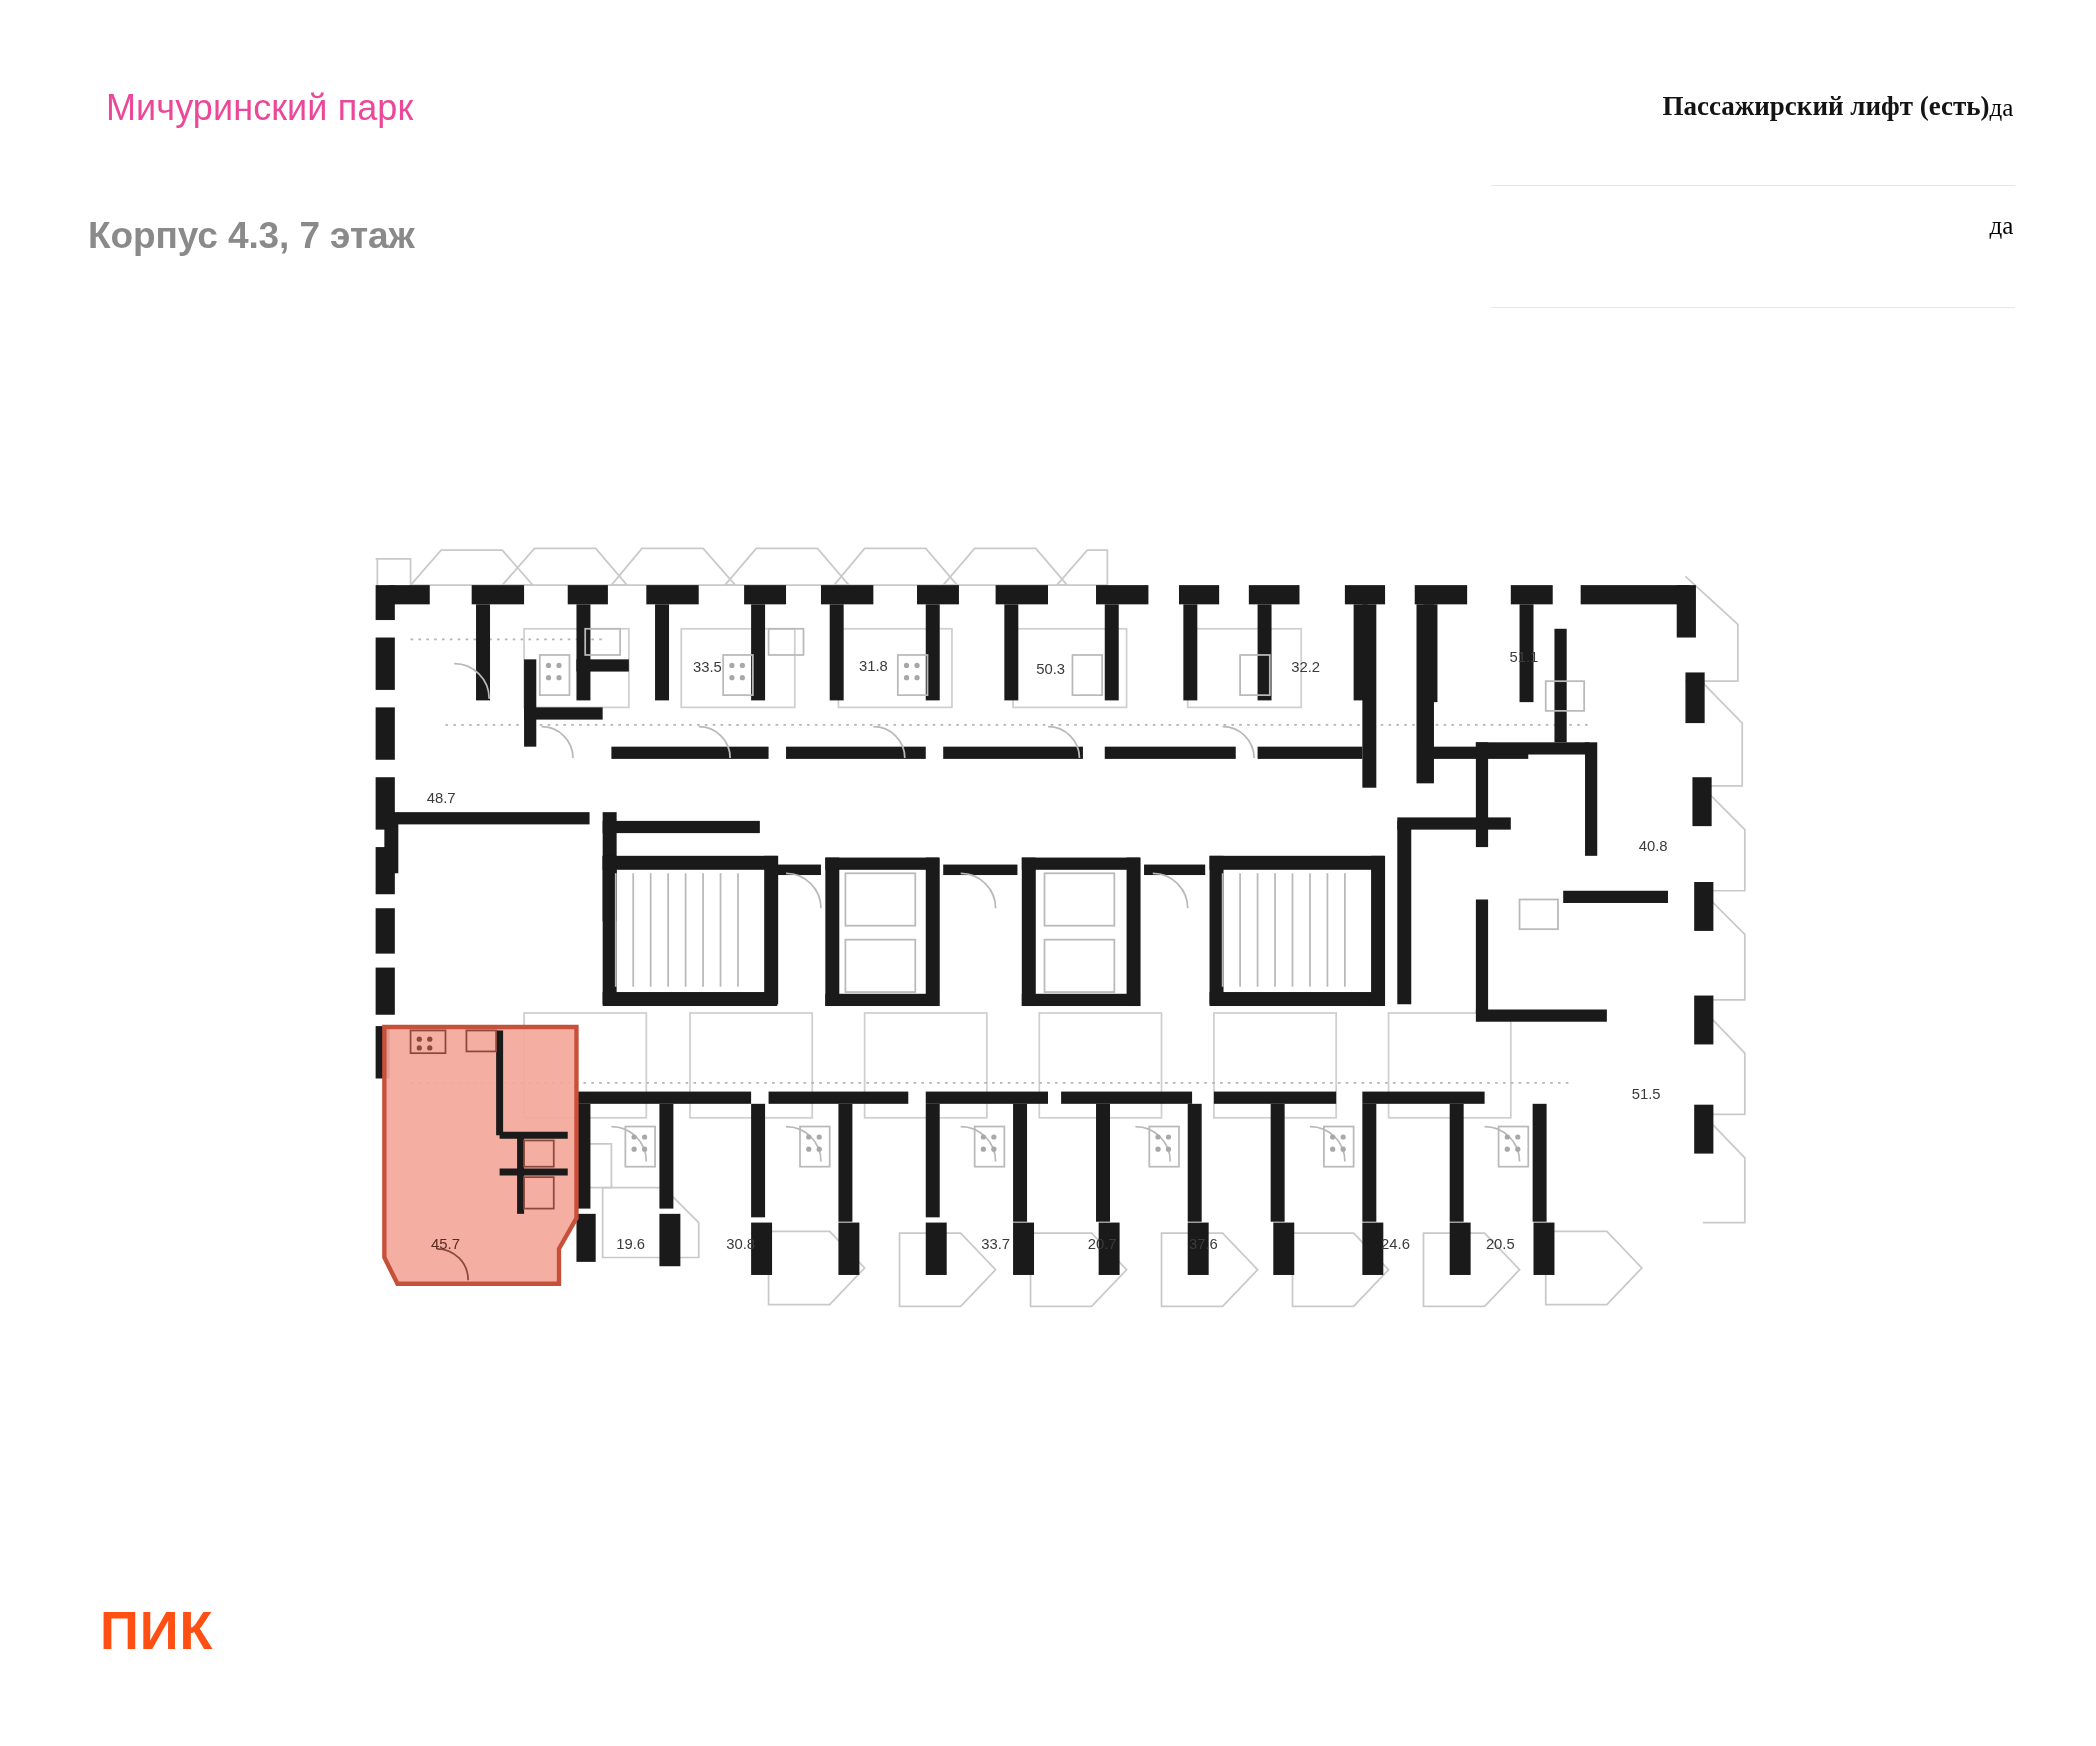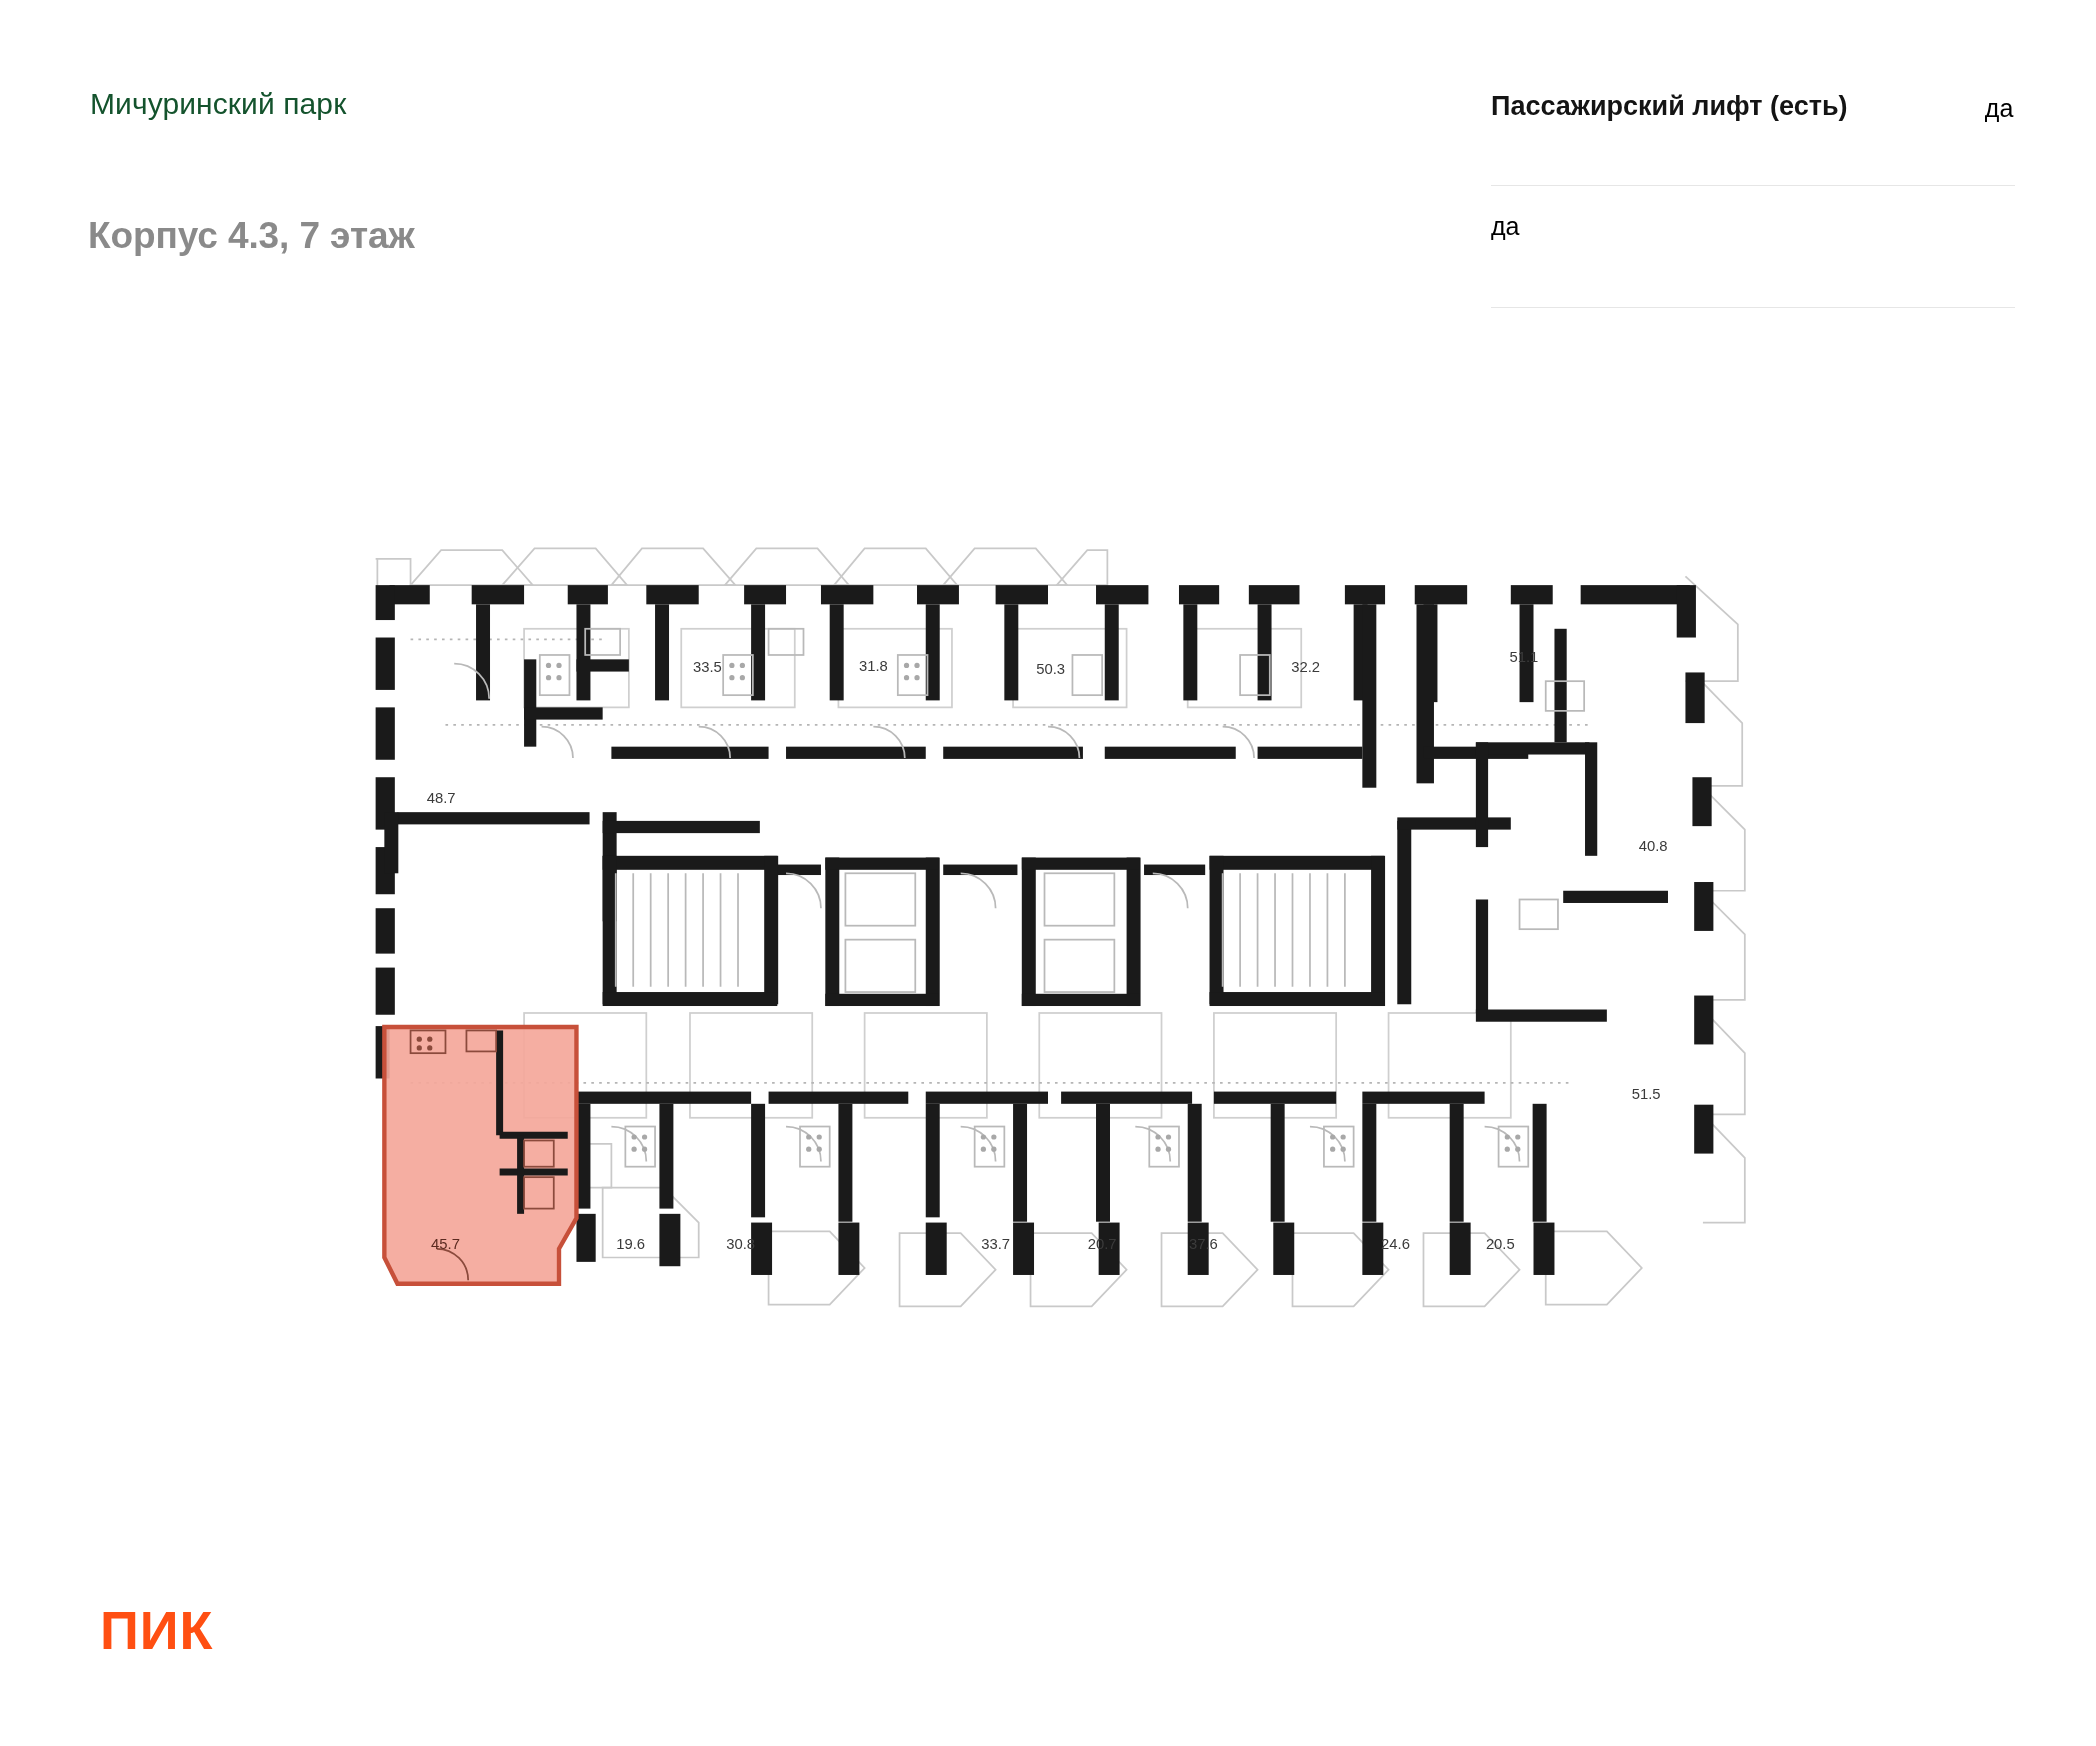--- a/index.html
+++ b/index.html
@@ -19,25 +19,25 @@
   
   .header {
     position: absolute;
     top: 0;
     left: 0;
     width: 2096px;
     height: 288px;
   }
   .complex-name {
     position: absolute;
-    left: 90px;
+    left: 106px;
     top: 87px;
-    font-size: 30px;
+    font-size: 36px;
     font-weight: 400;
-    color: #14532d;
+    color: #ec4899;
     letter-spacing: 0.1px;
   }
   .plan-title {
     position: absolute;
     left: 88px;
     top: 150px;
     font-size: 42px;
     font-weight: 700;
     color: #141414;
     letter-spacing: -0.2px;
@@ -58,21 +58,22 @@
     left: 1491px;
     top: 68px;
     width: 524px;
   }
   .spec-row {
     position: relative;
     height: 121px;
     border-bottom: 0.9px solid #e6e6e6;
     display: flex;
     align-items: flex-start;
-    justify-content: space-between;
+    justify-content: flex-end;
+    font-family: Liberation Serif, serif;
   }
   .spec-row:first-child {
     height: 117px;
   }
   .spec-label {
     font-size: 27px;
     font-weight: 700;
     color: #141414;
     padding-top: 23px;
   }

